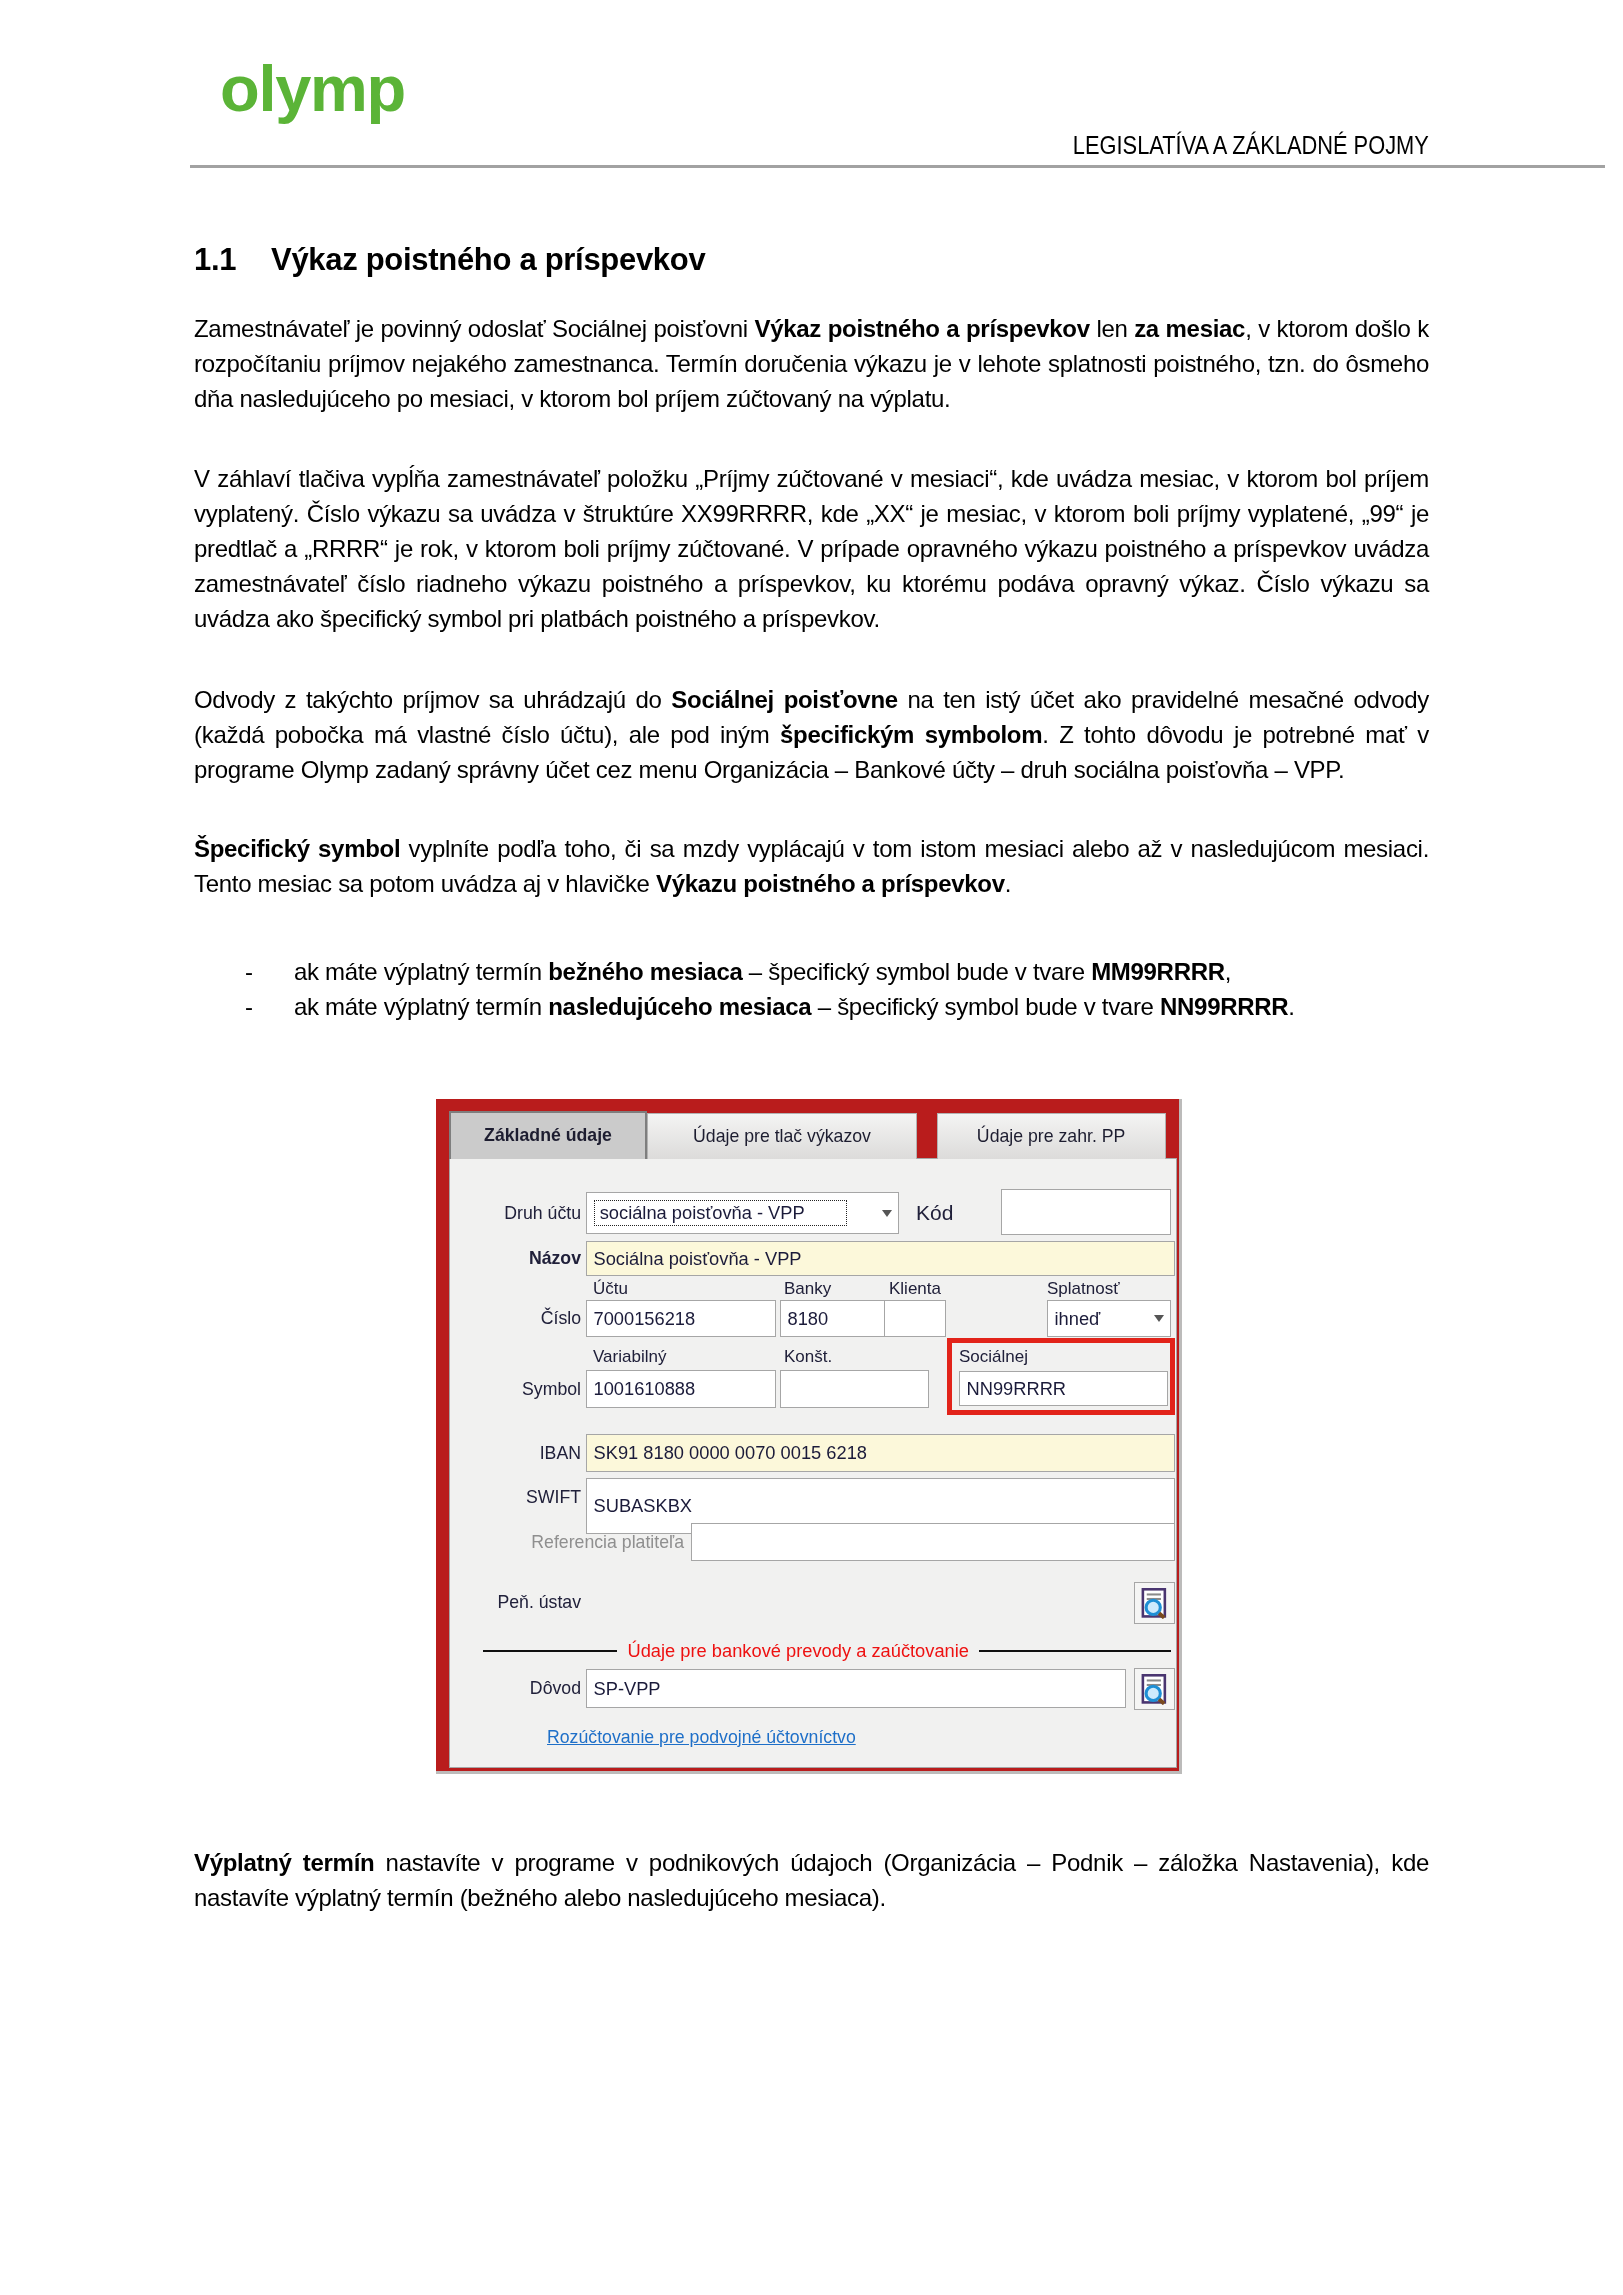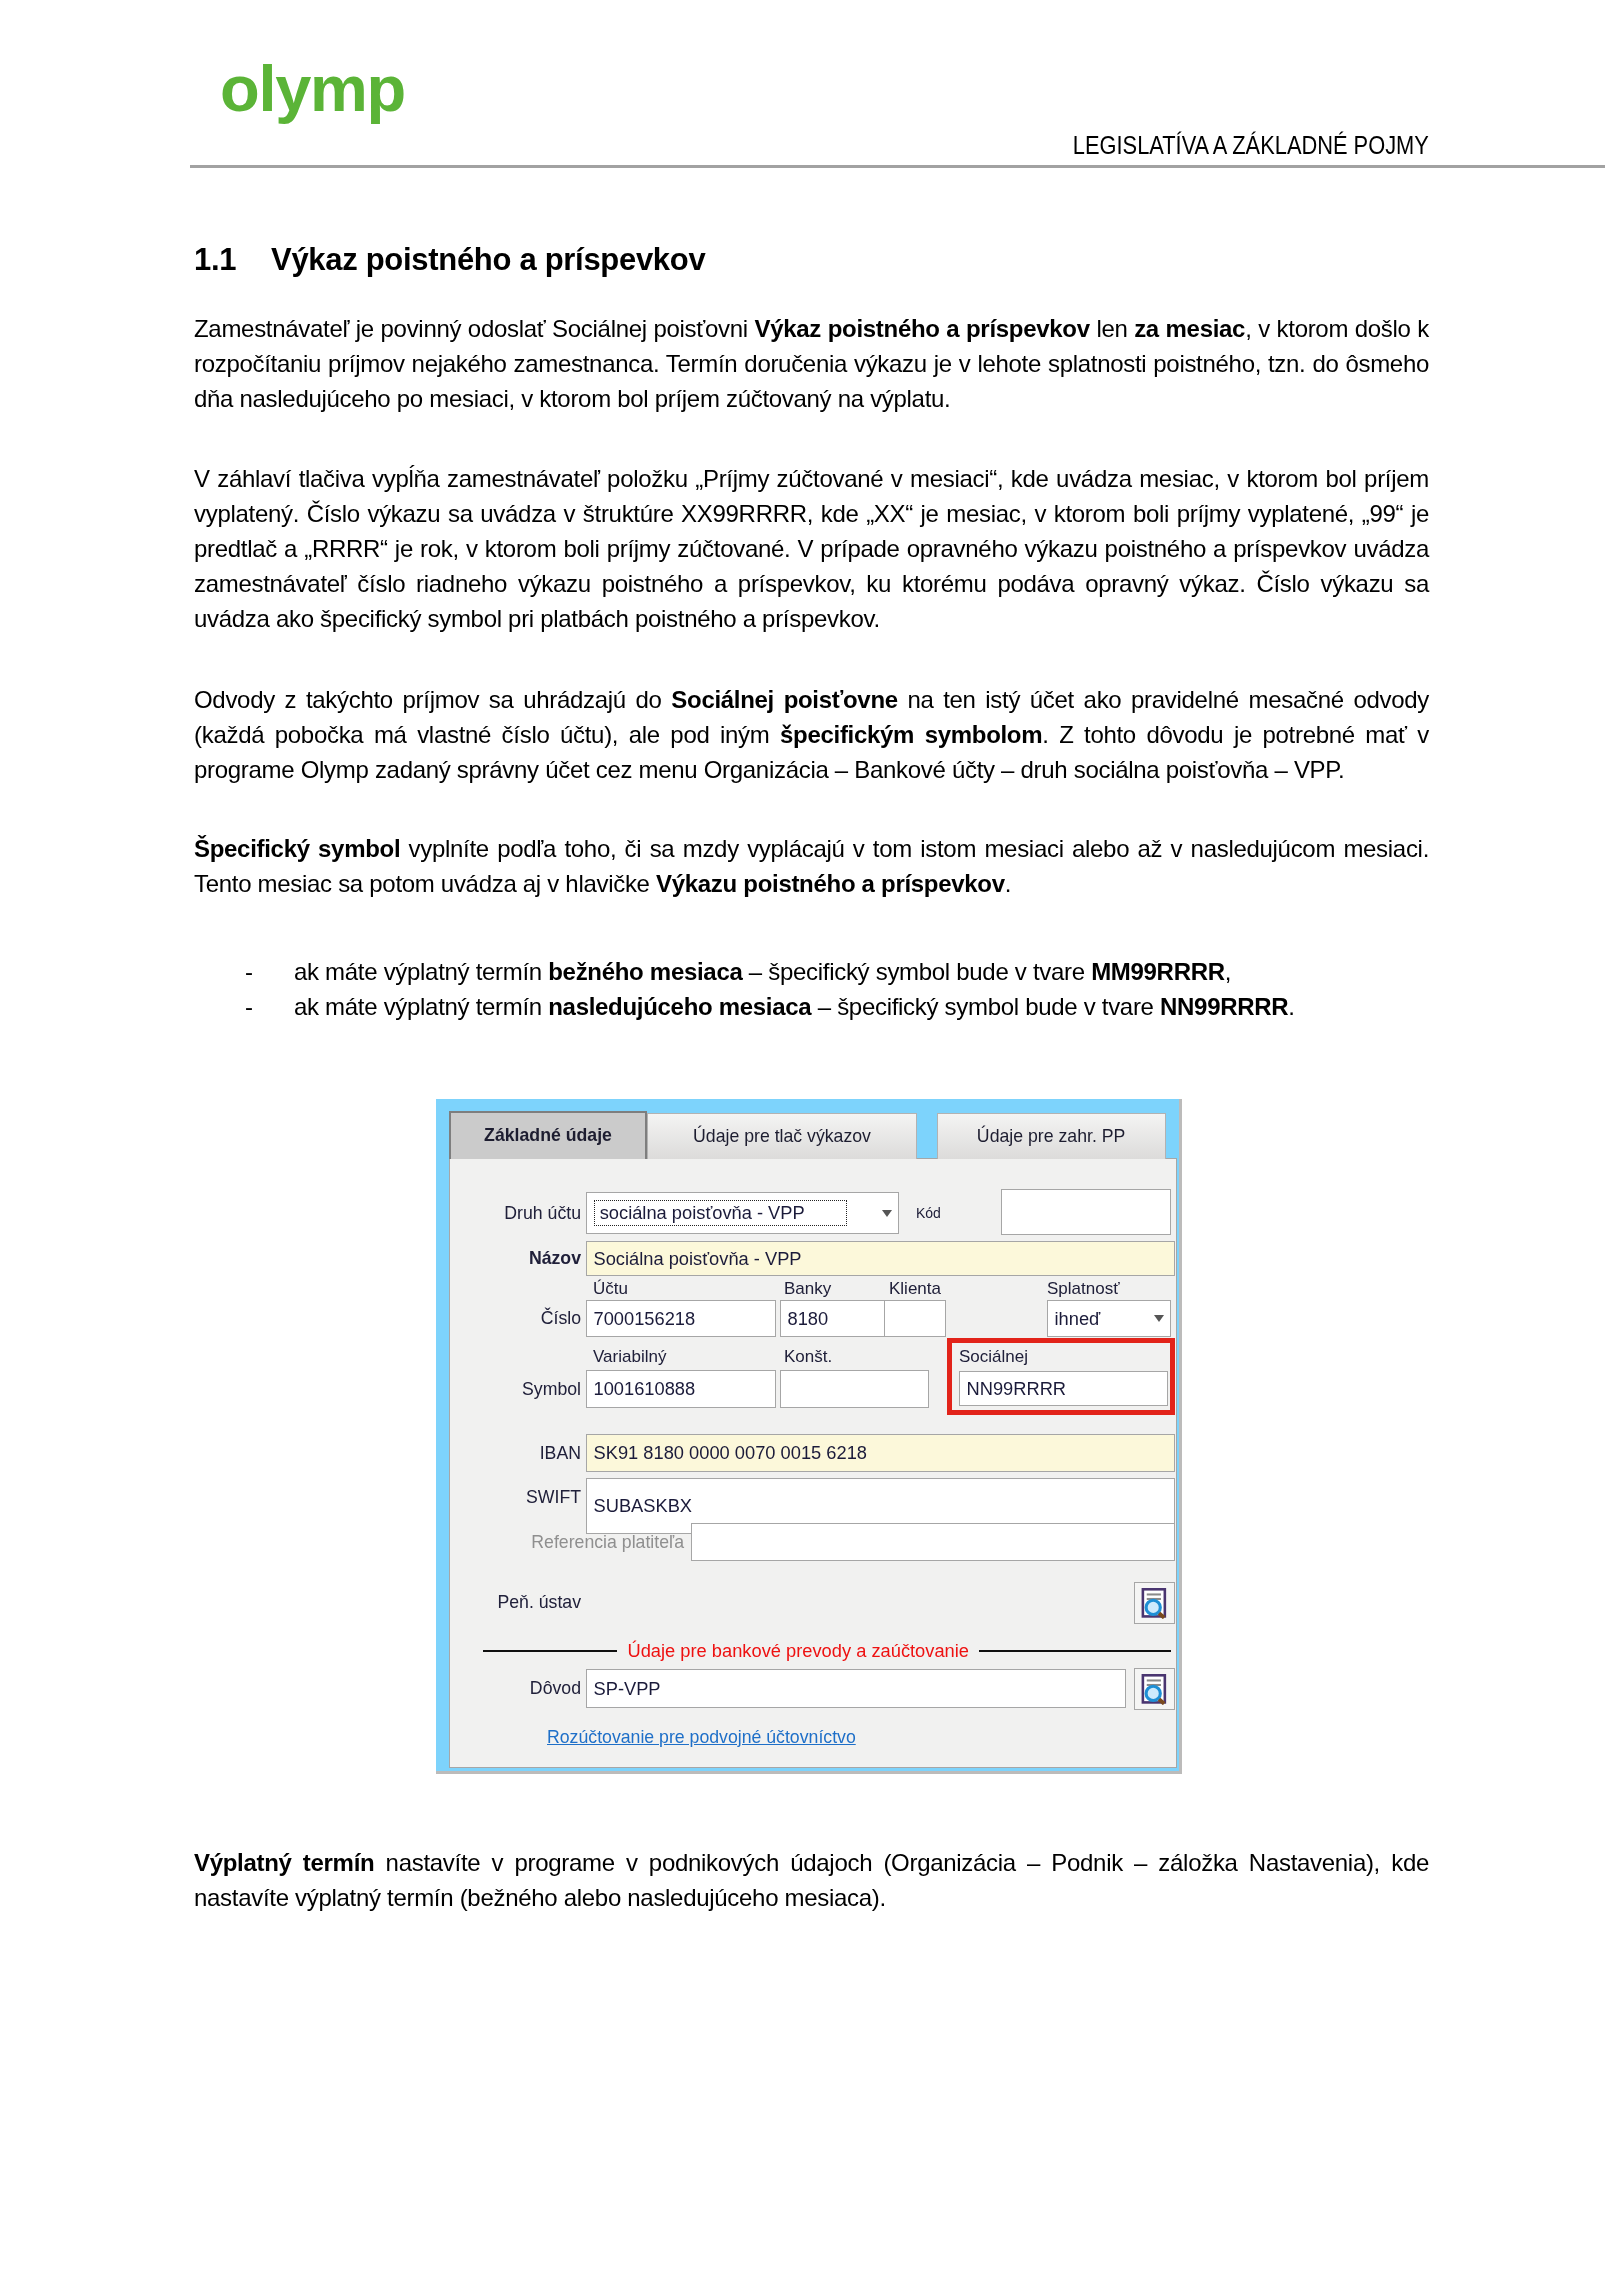--- a/index.html
+++ b/index.html
@@ -20,21 +20,21 @@
   .para{position:absolute;left:194px;width:1235px;font-size:24px;line-height:35px;
         text-align:justify;letter-spacing:-0.3px;}
   .bullets{position:absolute;left:194px;width:1235px;font-size:24px;line-height:35px;
         letter-spacing:-0.3px;}
   .bullet{position:relative;padding-left:100px;text-align:justify;}
   .bullet .dash{position:absolute;left:51px;top:0;}
   b{font-weight:bold;}
 
   
   .shot{position:absolute;left:436px;top:1099px;width:746px;height:675px;
-        background:#7dd3fc;border-right:3.9px solid #bcbbba;border-bottom:3.9px solid #bcbbba;
+        background:#b91c1c;border-right:3.9px solid #bcbbba;border-bottom:3.9px solid #bcbbba;
         box-sizing:border-box;font-size:17.7px;color:#20203a;}
   .tabs{position:absolute;left:13px;top:11.8px;display:flex;z-index:3;}
   .tab{box-sizing:border-box;display:flex;align-items:center;justify-content:center;
         font-size:17.7px;color:#1d1d30;white-space:nowrap;}
   .tab.active{width:198px;height:48px;background:#cbcbcb;border:2px solid #7e7e7e;
         border-bottom:none;font-weight:bold;}
   .tab.inactive{height:46px;margin-top:2.6px;background:linear-gradient(#f4f4f3,#dcdbda);
         border:1.3px solid #b2b2b2;border-bottom:none;}
   .tab.t2{width:270px;}
   .tab.t3{width:229px;margin-left:19.6px;}
@@ -100,21 +100,21 @@
     <div class="tab inactive t3">Údaje pre zahr. PP</div>
   </div>
 
   <div class="panel">
 
     <div class="flabel" style="left:0;top:33px;line-height:42px;">Druh účtu</div>
     <div class="fld" style="left:136px;top:33px;width:313px;height:42px;">
       <span class="focusrect">sociálna poisťovňa - VPP</span>
       <span class="combo-arrow"></span>
     </div>
-    <div class="fhead" style="left:466px;top:33px;line-height:42px;font-size:14px;">Kód</div>
+    <div class="fhead" style="left:466px;top:33px;line-height:42px;font-size:21px;">Kód</div>
     <div class="fld" style="left:551px;top:30px;width:170px;height:46px;"></div>
 
     <div class="flabel" style="left:0;top:82px;line-height:35px;font-weight:bold;">Názov</div>
     <div class="fld yellow" style="left:136px;top:82px;width:589px;height:35px;">Sociálna poisťovňa - VPP</div>
 
     <div class="fhead" style="left:143px;top:120px;">Účtu</div>
     <div class="fhead" style="left:334px;top:120px;">Banky</div>
     <div class="fhead" style="left:439px;top:120px;">Klienta</div>
     <div class="fhead" style="left:597px;top:120px;">Splatnosť</div>
 

